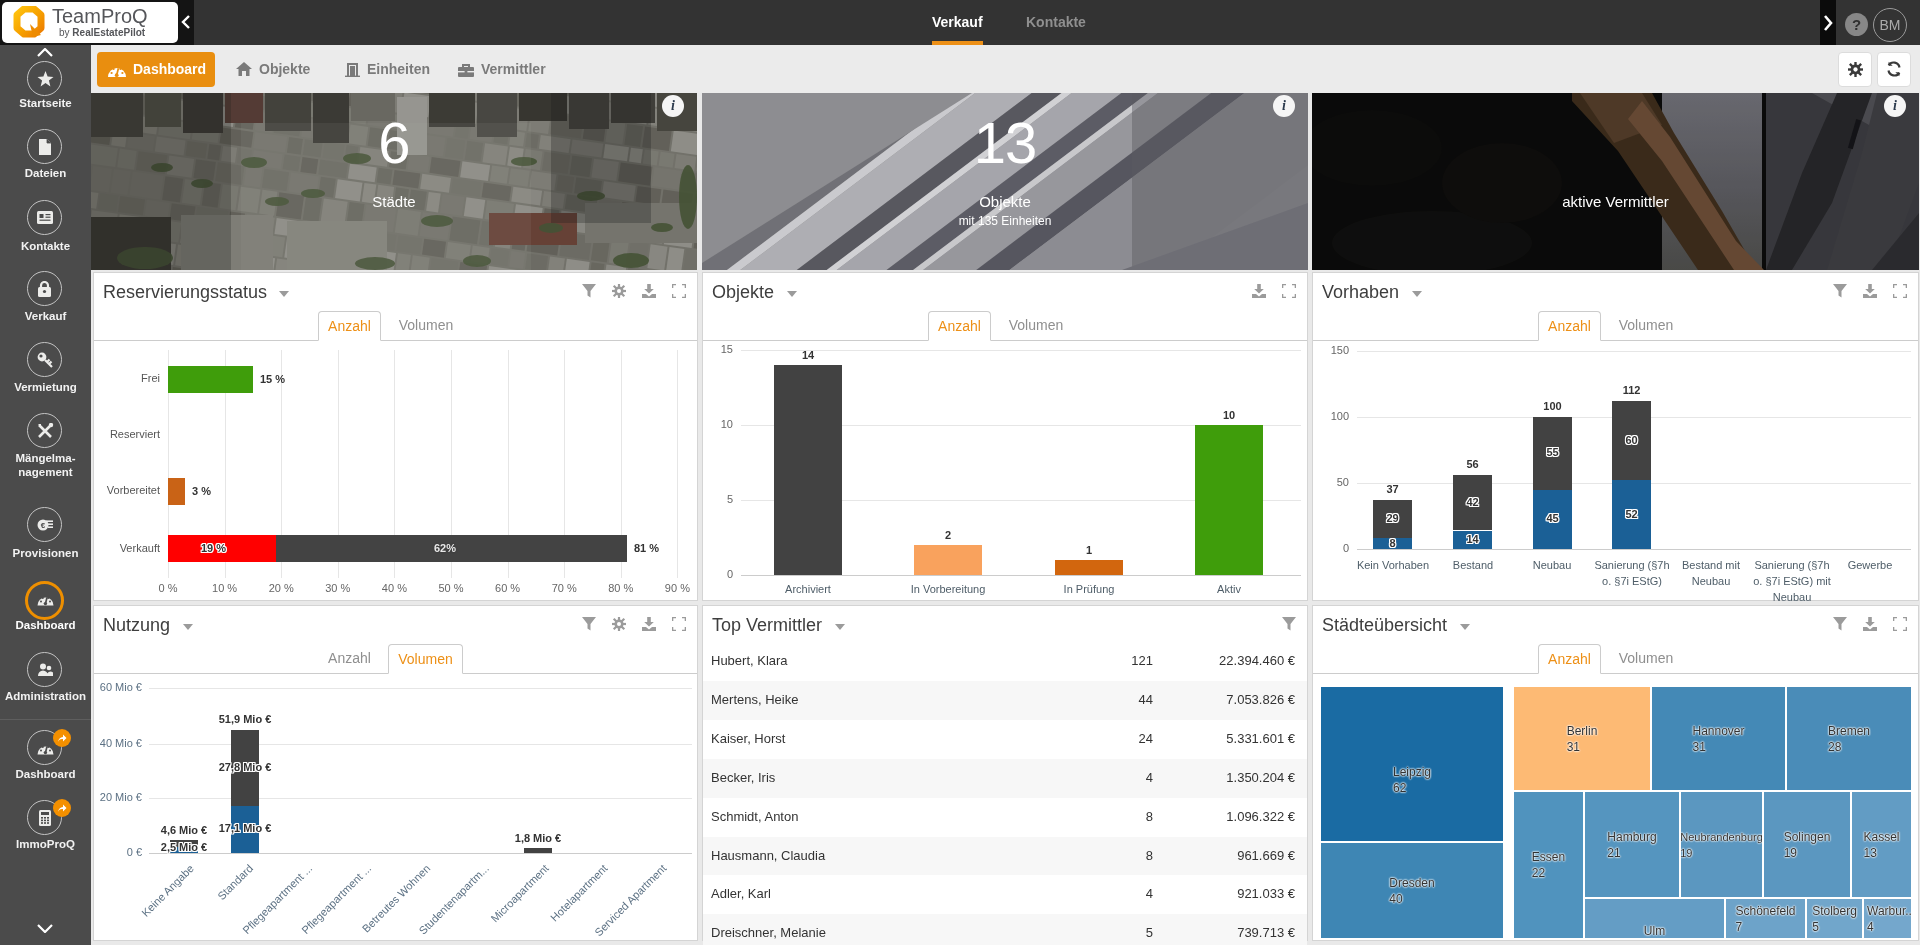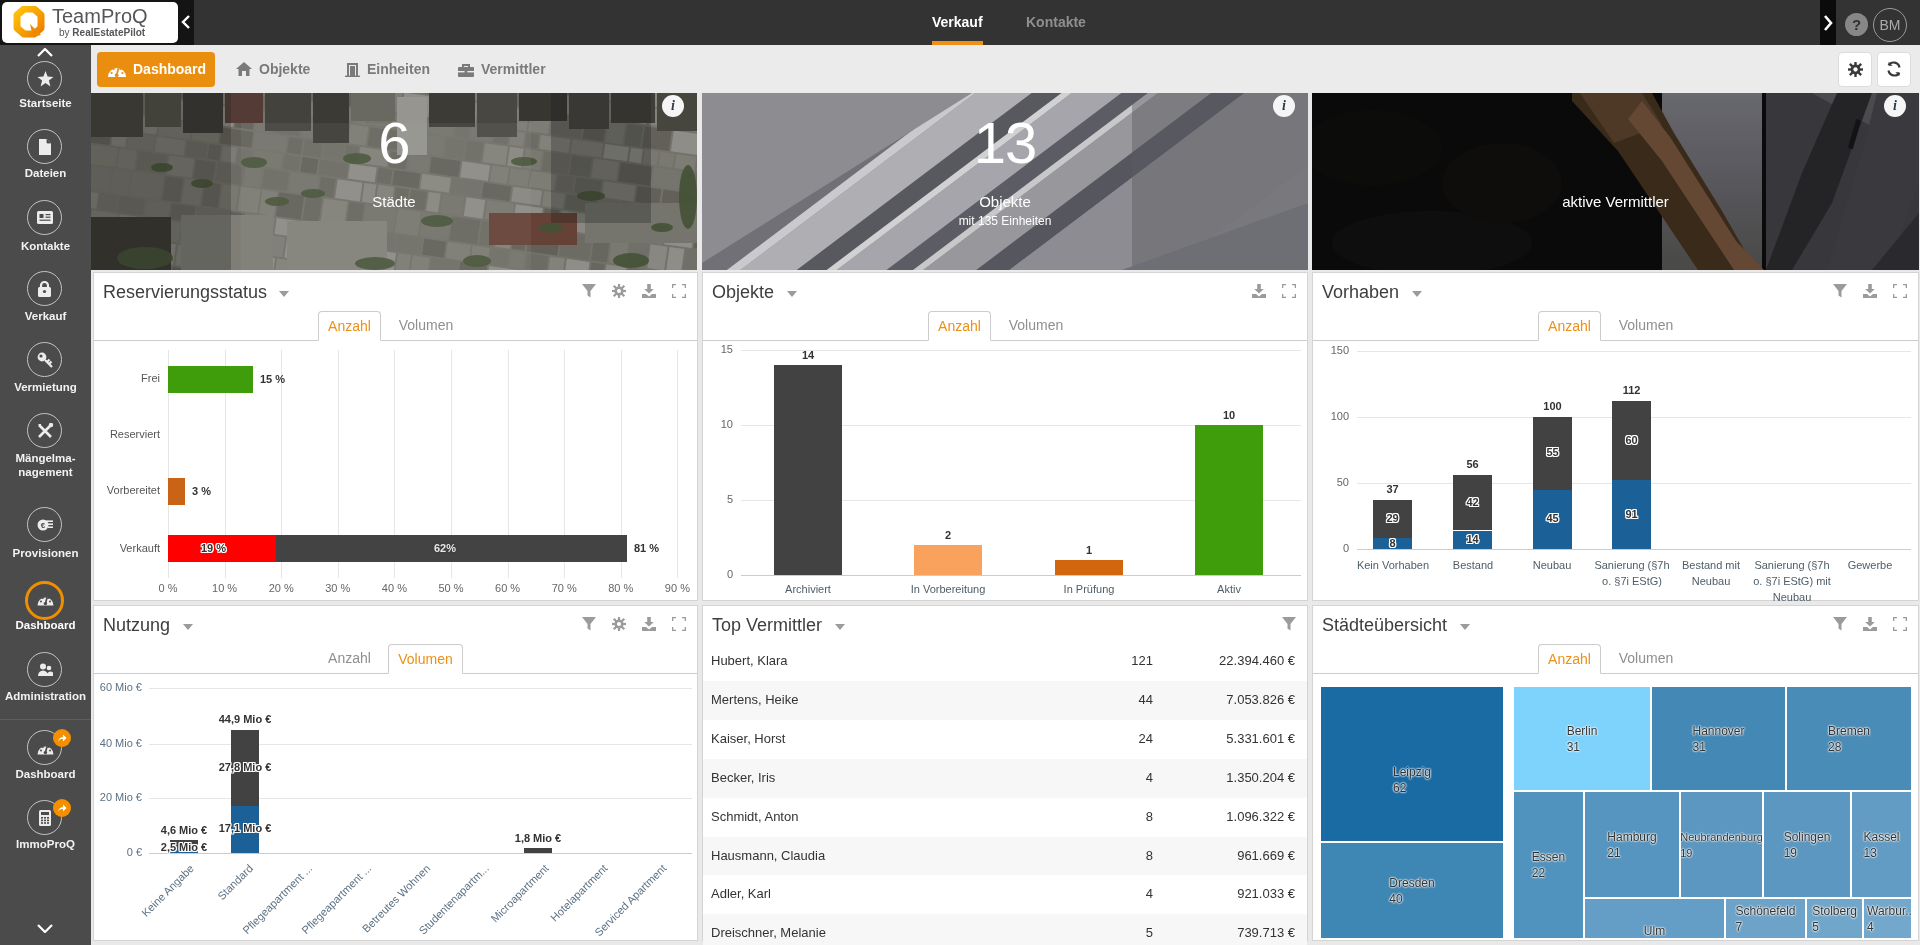--- a/index.html
+++ b/index.html
@@ -894,21 +894,21 @@
     <div class="vlab halo" style="left:120px;top:259.8px;width:79px">14</div>
     <div class="vlab halo" style="left:120px;top:222.8px;width:79px">42</div>
     <div class="bar" style="left:220px;top:216.6px;width:39px;height:59.4px;background:#1B6096"></div>
     <div class="bar" style="left:220px;top:144.0px;width:39px;height:72.6px;background:#424242"></div>
     <div class="vlab" style="left:200px;top:127.0px;width:79px">100</div>
     <div class="vlab halo" style="left:200px;top:239.3px;width:79px">45</div>
     <div class="vlab halo" style="left:200px;top:173.3px;width:79px">55</div>
     <div class="bar" style="left:299px;top:207.4px;width:39px;height:68.6px;background:#1B6096"></div>
     <div class="bar" style="left:299px;top:128.2px;width:39px;height:79.2px;background:#424242"></div>
     <div class="vlab" style="left:279px;top:111.2px;width:79px">112</div>
-    <div class="vlab halo" style="left:279px;top:234.7px;width:79px">91</div>
+    <div class="vlab halo" style="left:279px;top:234.7px;width:79px">52</div>
     <div class="vlab halo" style="left:279px;top:160.8px;width:79px">60</div>
     <div class="catlab" style="left:25px;top:284px;width:110px;line-height:16px">Kein Vorhaben</div>
     <div class="catlab" style="left:105px;top:284px;width:110px;line-height:16px">Bestand</div>
     <div class="catlab" style="left:184px;top:284px;width:110px;line-height:16px">Neubau</div>
     <div class="catlab" style="left:264px;top:284px;width:110px;line-height:16px">Sanierung (§7h<br>o. §7i EStG)</div>
     <div class="catlab" style="left:343px;top:284px;width:110px;line-height:16px">Bestand mit<br>Neubau</div>
     <div class="catlab" style="left:424px;top:284px;width:110px;line-height:16px">Sanierung (§7h<br>o. §7i EStG) mit<br>Neubau</div>
     <div class="catlab" style="left:502px;top:284px;width:110px;line-height:16px">Gewerbe</div>
   </div>
 <div class="panel" style="left:93px;top:605px;width:605px;height:336px">
@@ -942,21 +942,21 @@
     <div class="gridh" style="left:55px;top:192.4px;width:543px"></div>
     <div class="alab" style="left:0;top:185.4px;width:48px;text-align:right;color:#5B7083">20 Mio €</div>
     <div class="gridh" style="left:55px;top:247px;width:543px;background:#CCC"></div>
     <div class="alab" style="left:0;top:240px;width:48px;text-align:right;color:#5B7083">0 €</div>
     <div class="bar" style="left:76px;top:241.2px;width:28px;height:5.8px;background:#1B6096"></div>
     <div class="bar" style="left:76px;top:234.3px;width:28px;height:6.9px;background:#424242"></div>
     <div class="vlab" style="left:40px;top:218px;width:100px">4,6 Mio €</div>
     <div class="vlab halo" style="left:40px;top:235px;width:100px">2,5 Mio €</div>
     <div class="bar" style="left:137px;top:200px;width:28px;height:47px;background:#1B6096"></div>
     <div class="bar" style="left:137px;top:123.5px;width:28px;height:76.5px;background:#424242"></div>
-    <div class="vlab" style="left:101px;top:107px;width:100px">44,9 Mio €</div>
+    <div class="vlab" style="left:101px;top:107px;width:100px">51,9 Mio €</div>
     <div class="vlab halo" style="left:101px;top:155px;width:100px">27,8 Mio €</div>
     <div class="vlab halo" style="left:101px;top:216px;width:100px">17,1 Mio €</div>
     <div class="bar" style="left:430px;top:242px;width:28px;height:5px;background:#424242"></div>
     <div class="vlab" style="left:394px;top:226px;width:100px">1,8 Mio €</div>
     <div class="abs" style="right:509px;top:256px;font-size:11px;color:#5B7083;white-space:nowrap;transform:rotate(-45deg);transform-origin:top right">Keine Angabe</div>
     <div class="abs" style="right:450px;top:256px;font-size:11px;color:#5B7083;white-space:nowrap;transform:rotate(-45deg);transform-origin:top right">Standard</div>
     <div class="abs" style="right:391px;top:256px;font-size:11px;color:#5B7083;white-space:nowrap;transform:rotate(-45deg);transform-origin:top right">Pflegeapartment ...</div>
     <div class="abs" style="right:332px;top:256px;font-size:11px;color:#5B7083;white-space:nowrap;transform:rotate(-45deg);transform-origin:top right">Pflegeapartment ...</div>
     <div class="abs" style="right:273px;top:256px;font-size:11px;color:#5B7083;white-space:nowrap;transform:rotate(-45deg);transform-origin:top right">Betreutes Wohnen</div>
     <div class="abs" style="right:214px;top:256px;font-size:11px;color:#5B7083;white-space:nowrap;transform:rotate(-45deg);transform-origin:top right">Studentenapartm...</div>
@@ -1019,21 +1019,21 @@
     </svg>
     <div class="tabline" style="top:67px"></div>
     <div class="tabbox" style="left:225px;top:38px;width:63px;height:30px">Anzahl</div>
     <div class="tabtxt" style="left:302px;top:38px;width:62px">Volumen</div>
     <div class="tmap" style="left:8px;top:81px;width:182px;height:154px;background:#1A6BA3">
       <div class="in" style="left:50%;top:50%;transform:translate(-50%,-50%);margin-top:16px;">Leipzig<br>62</div>
     </div>
     <div class="tmap" style="left:8px;top:237px;width:182px;height:95px;background:#3E86B4">
       <div class="in" style="left:50%;top:50%;transform:translate(-50%,-50%);">Dresden<br>40</div>
     </div>
-    <div class="tmap" style="left:201px;top:81px;width:136px;height:103px;background:#7dd3fc">
+    <div class="tmap" style="left:201px;top:81px;width:136px;height:103px;background:#fdba74">
       <div class="in" style="left:50%;top:50%;transform:translate(-50%,-50%);">Berlin<br>31</div>
     </div>
     <div class="tmap" style="left:339px;top:81px;width:133px;height:103px;background:#4489B6">
       <div class="in" style="left:50%;top:50%;transform:translate(-50%,-50%);">Hannover<br>31</div>
     </div>
     <div class="tmap" style="left:474px;top:81px;width:124px;height:103px;background:#4A8CB8">
       <div class="in" style="left:50%;top:50%;transform:translate(-50%,-50%);">Bremen<br>28</div>
     </div>
     <div class="tmap" style="left:201px;top:186px;width:69px;height:146px;background:#5093BE">
       <div class="in" style="left:50%;top:50%;transform:translate(-50%,-50%);">Essen<br>22</div>

